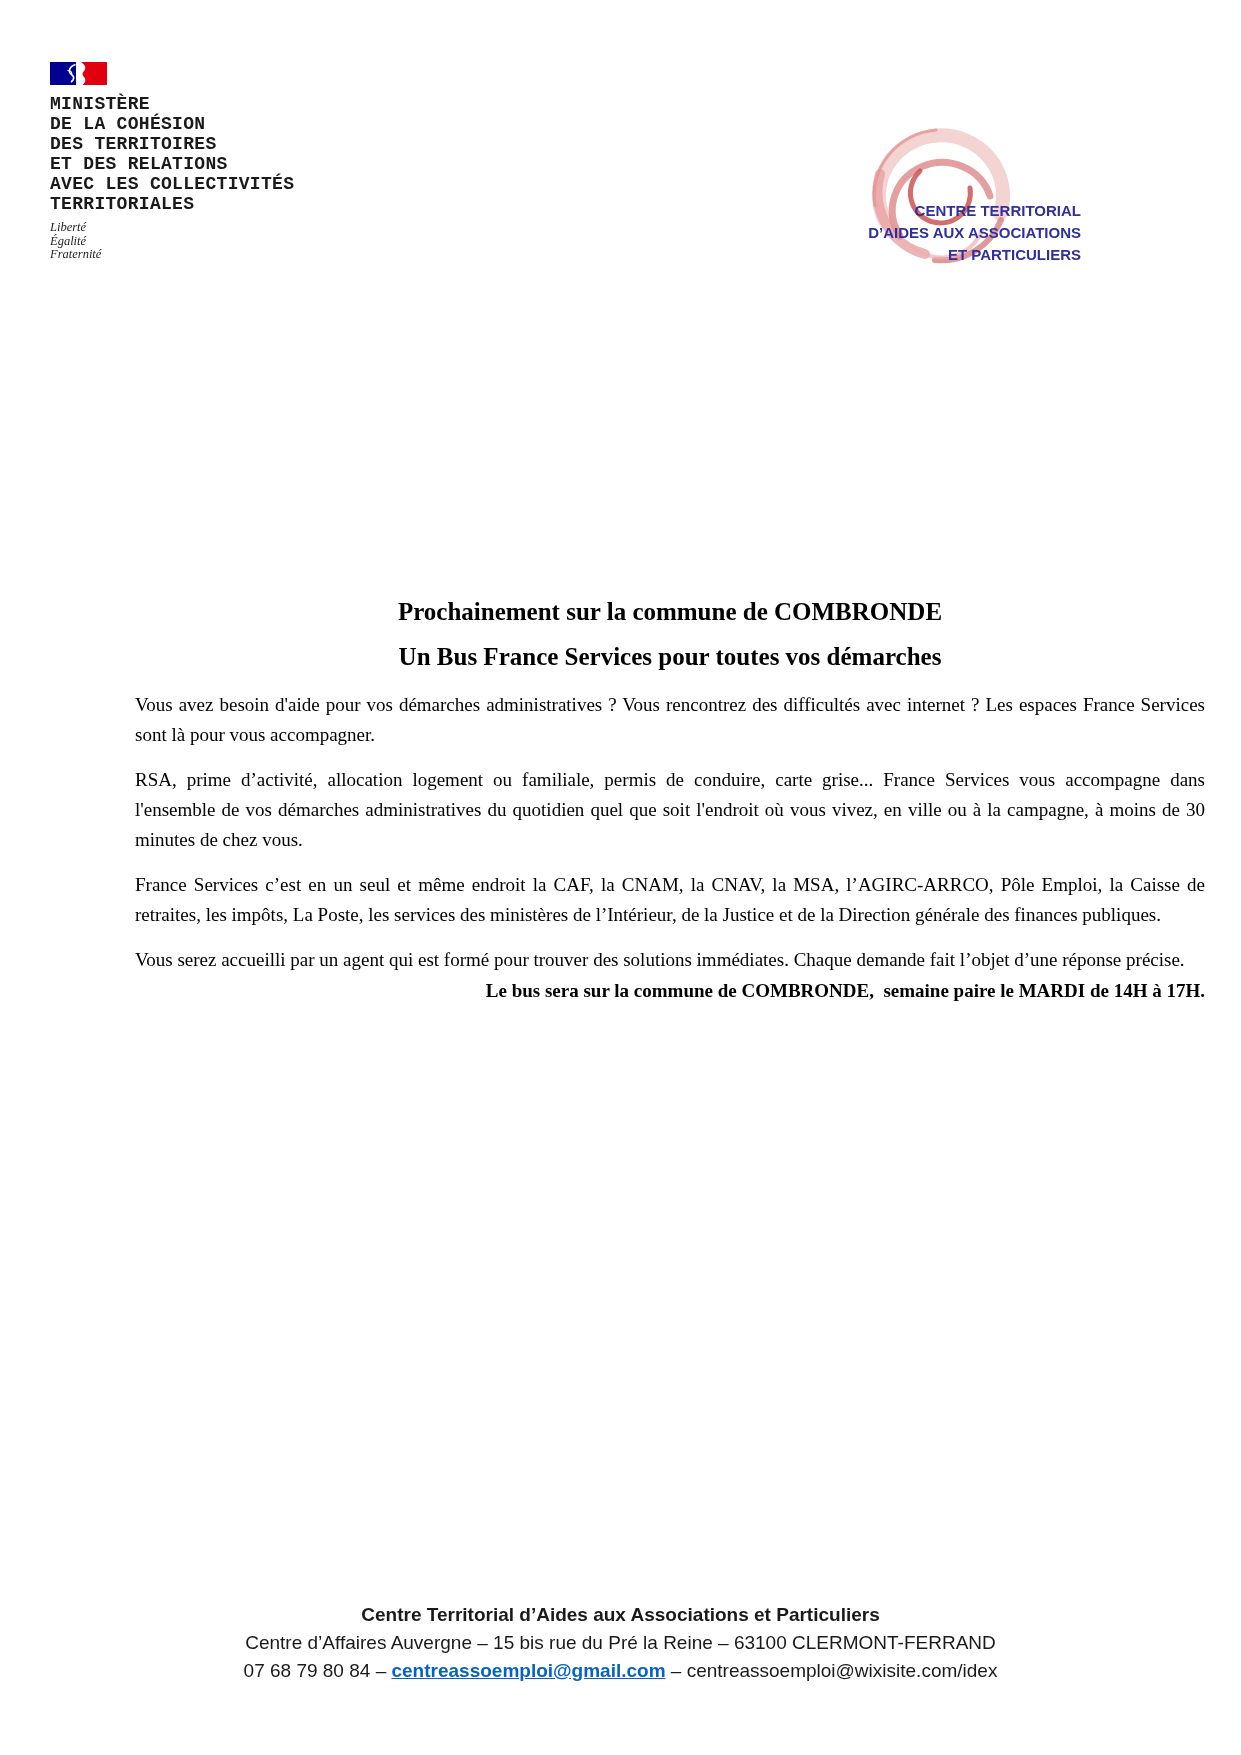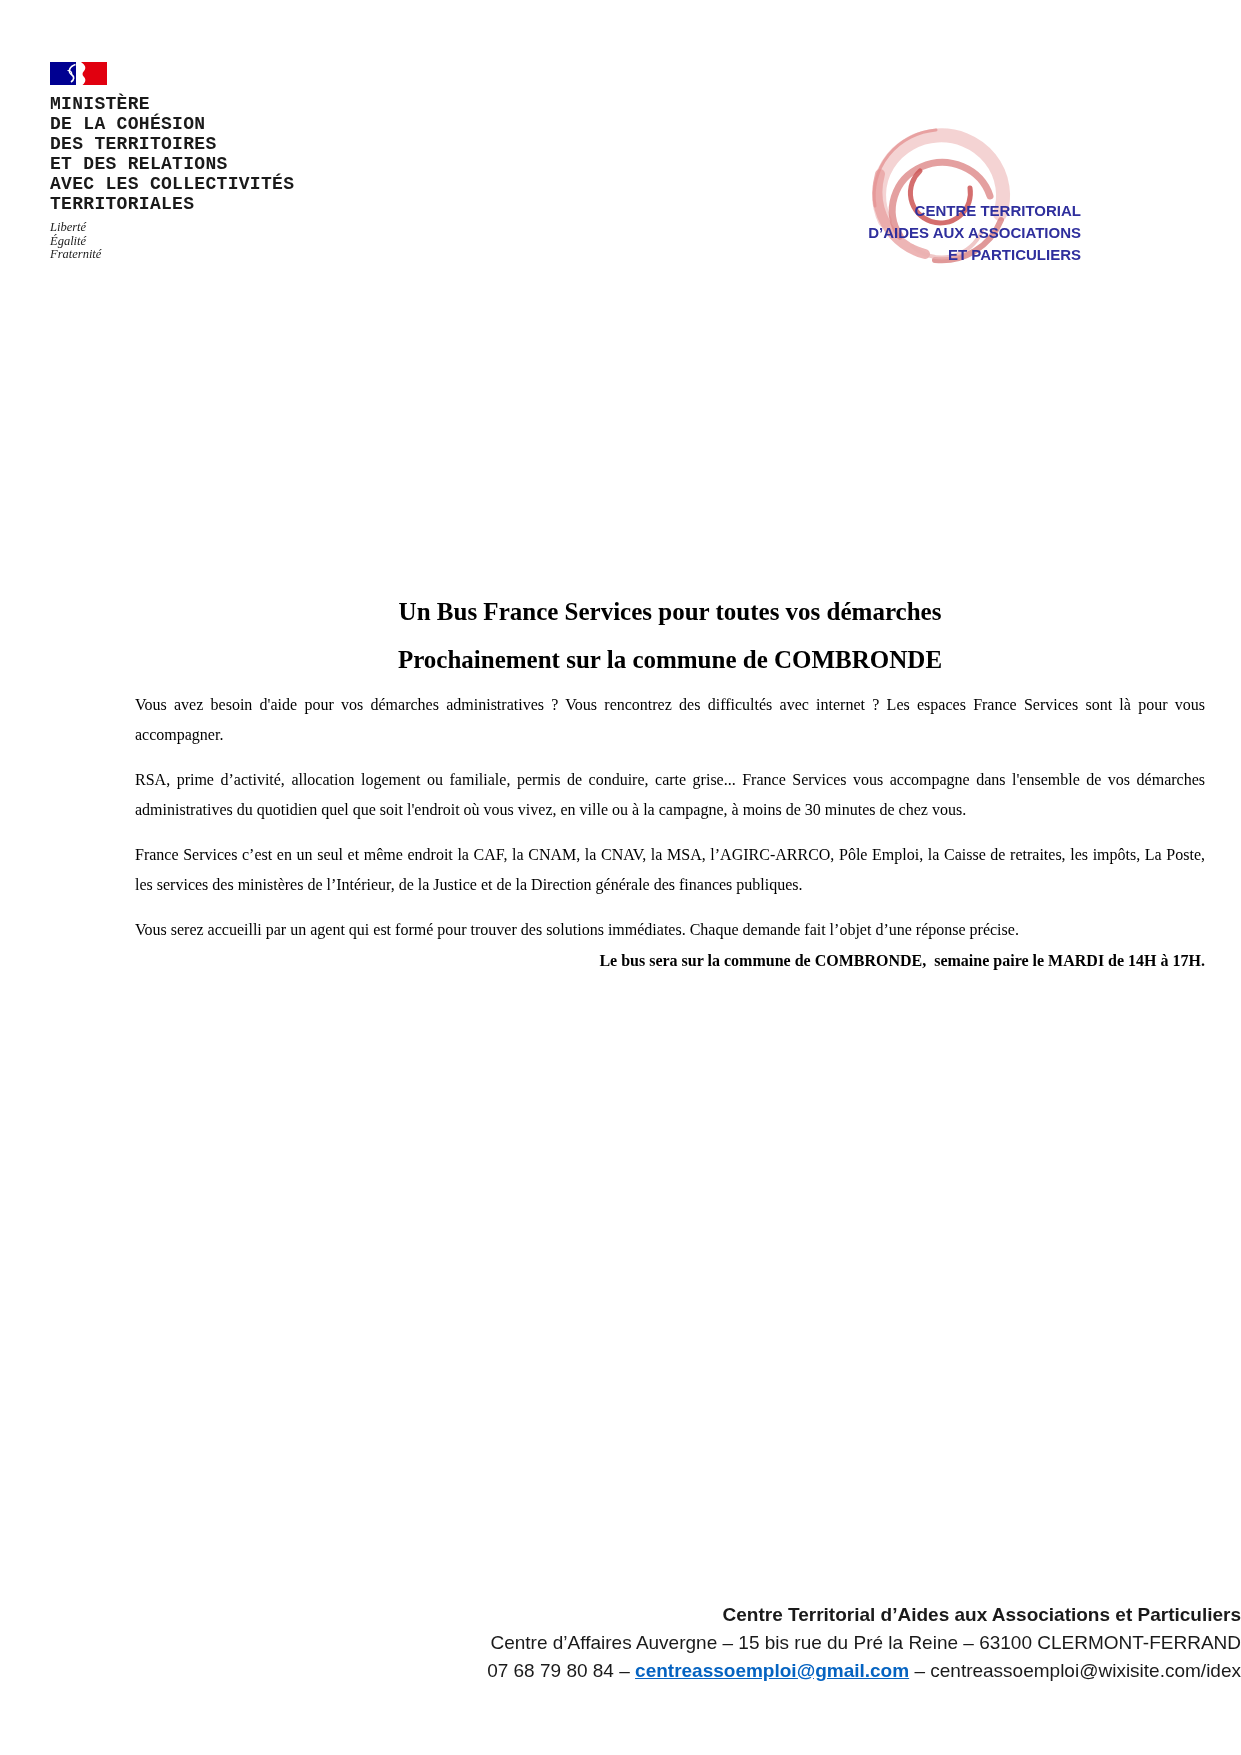--- a/index.html
+++ b/index.html
@@ -46,31 +46,31 @@
 
   
   .doc { position: absolute; left: 135px; top: 597px; width: 1070px; }
   .doc-h {
     font-size: 25px; font-weight: bold;
     line-height: 30px; text-align: center;
   }
   .doc-h1 { margin: 0 0 15px 0; }
   .doc-h2 { margin: 0 0 18px 0; }
   .doc p {
-    font-size: 16px; line-height: 30px;
+    font-size: 19px; line-height: 30px;
     text-align: justify;
     margin: 0 0 15px 0;
   }
   .doc p.p4 { margin-bottom: 1px; }
   .doc p.highlight { font-weight: bold; margin-bottom: 0; text-align: right; }
 
   
   .footer {
     position: absolute; left: 0; top: 1601px; width: 100%;
-    text-align: right;
+    text-align: center;
     font-family: "Liberation Sans", sans-serif;
     font-size: 19px; line-height: 28px;
     color: #1a1a1a;
   }
   .footer .f1 { font-weight: bold; }
   .footer a.email { text-decoration: underline; }
 </style>
 </head>
 <body>
 
@@ -110,22 +110,22 @@
     </g>
   </svg>
   <div class="ctaap-text" style="color:#2f2f9d;">
     <div>CENTRE TERRITORIAL</div>
     <div>D’AIDES AUX ASSOCIATIONS</div>
     <div>ET PARTICULIERS</div>
   </div>
 </div>
 
 <div class="doc">
+  <div class="doc-h doc-h1">Prochainement sur la commune de COMBRONDE</div>
   <div class="doc-h doc-h2">Un Bus France Services pour toutes vos démarches</div>
-  <div class="doc-h doc-h1">Prochainement sur la commune de COMBRONDE</div>
   <p>Vous avez besoin d'aide pour vos démarches administratives ? Vous rencontrez des difficultés avec internet ? Les espaces France Services sont là pour vous accompagner.</p>
   <p>RSA, prime d’activité, allocation logement ou familiale, permis de conduire, carte grise... France Services vous accompagne dans l'ensemble de vos démarches administratives du quotidien quel que soit l'endroit où vous vivez, en ville ou à la campagne, à moins de 30 minutes de chez vous.</p>
   <p>France Services c’est en un seul et même endroit la CAF, la CNAM, la CNAV, la MSA, l’AGIRC-ARRCO, Pôle Emploi, la Caisse de retraites, les impôts, La Poste, les services des ministères de l’Intérieur, de la Justice et de la Direction générale des finances publiques.</p>
   <p class="p4">Vous serez accueilli par un agent qui est formé pour trouver des solutions immédiates. Chaque demande fait l’objet d’une réponse précise.</p>
   <p class="highlight">Le bus sera sur la commune de COMBRONDE,&nbsp; semaine paire le MARDI de 14H à 17H.</p>
 </div>
 
 <div class="footer">
   <div class="f1">Centre Territorial d’Aides aux Associations et Particuliers</div>
   <div>Centre d’Affaires Auvergne – 15 bis rue du Pré la Reine – 63100 CLERMONT-FERRAND</div>

